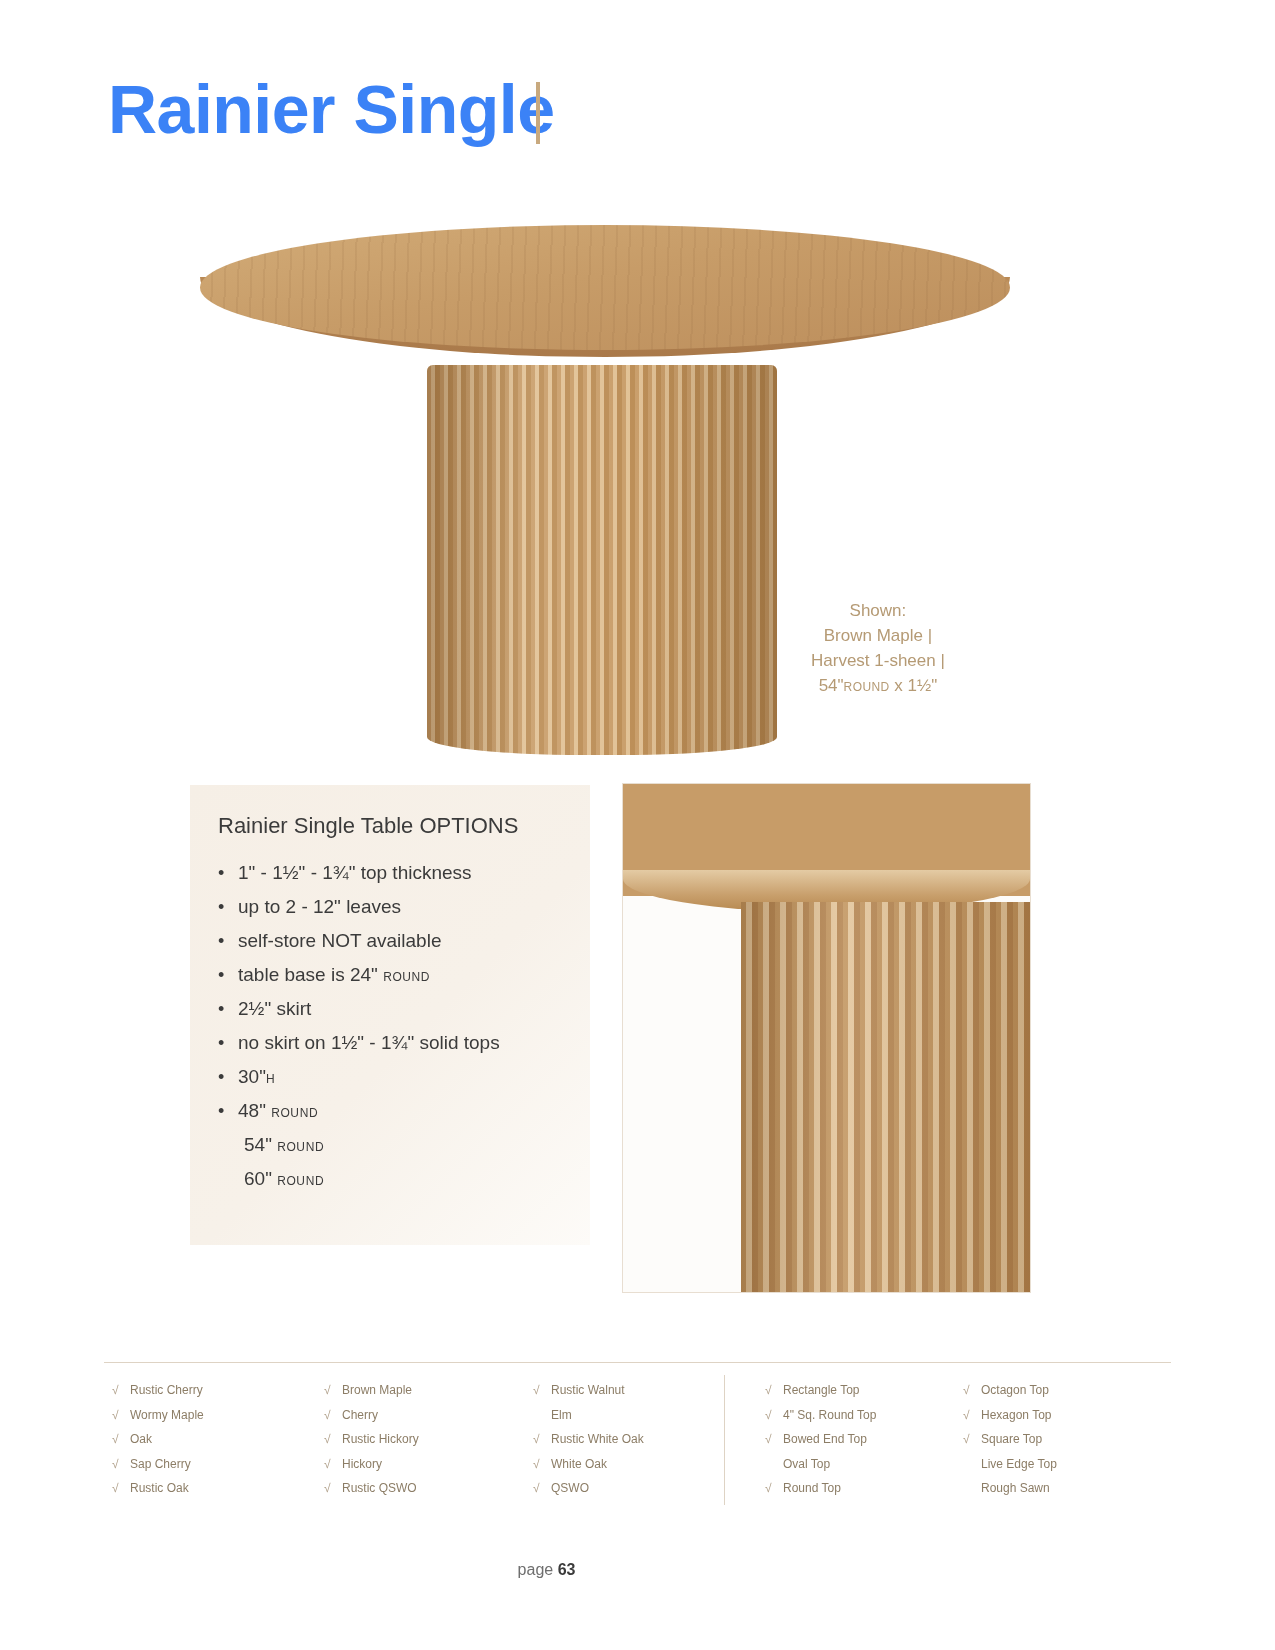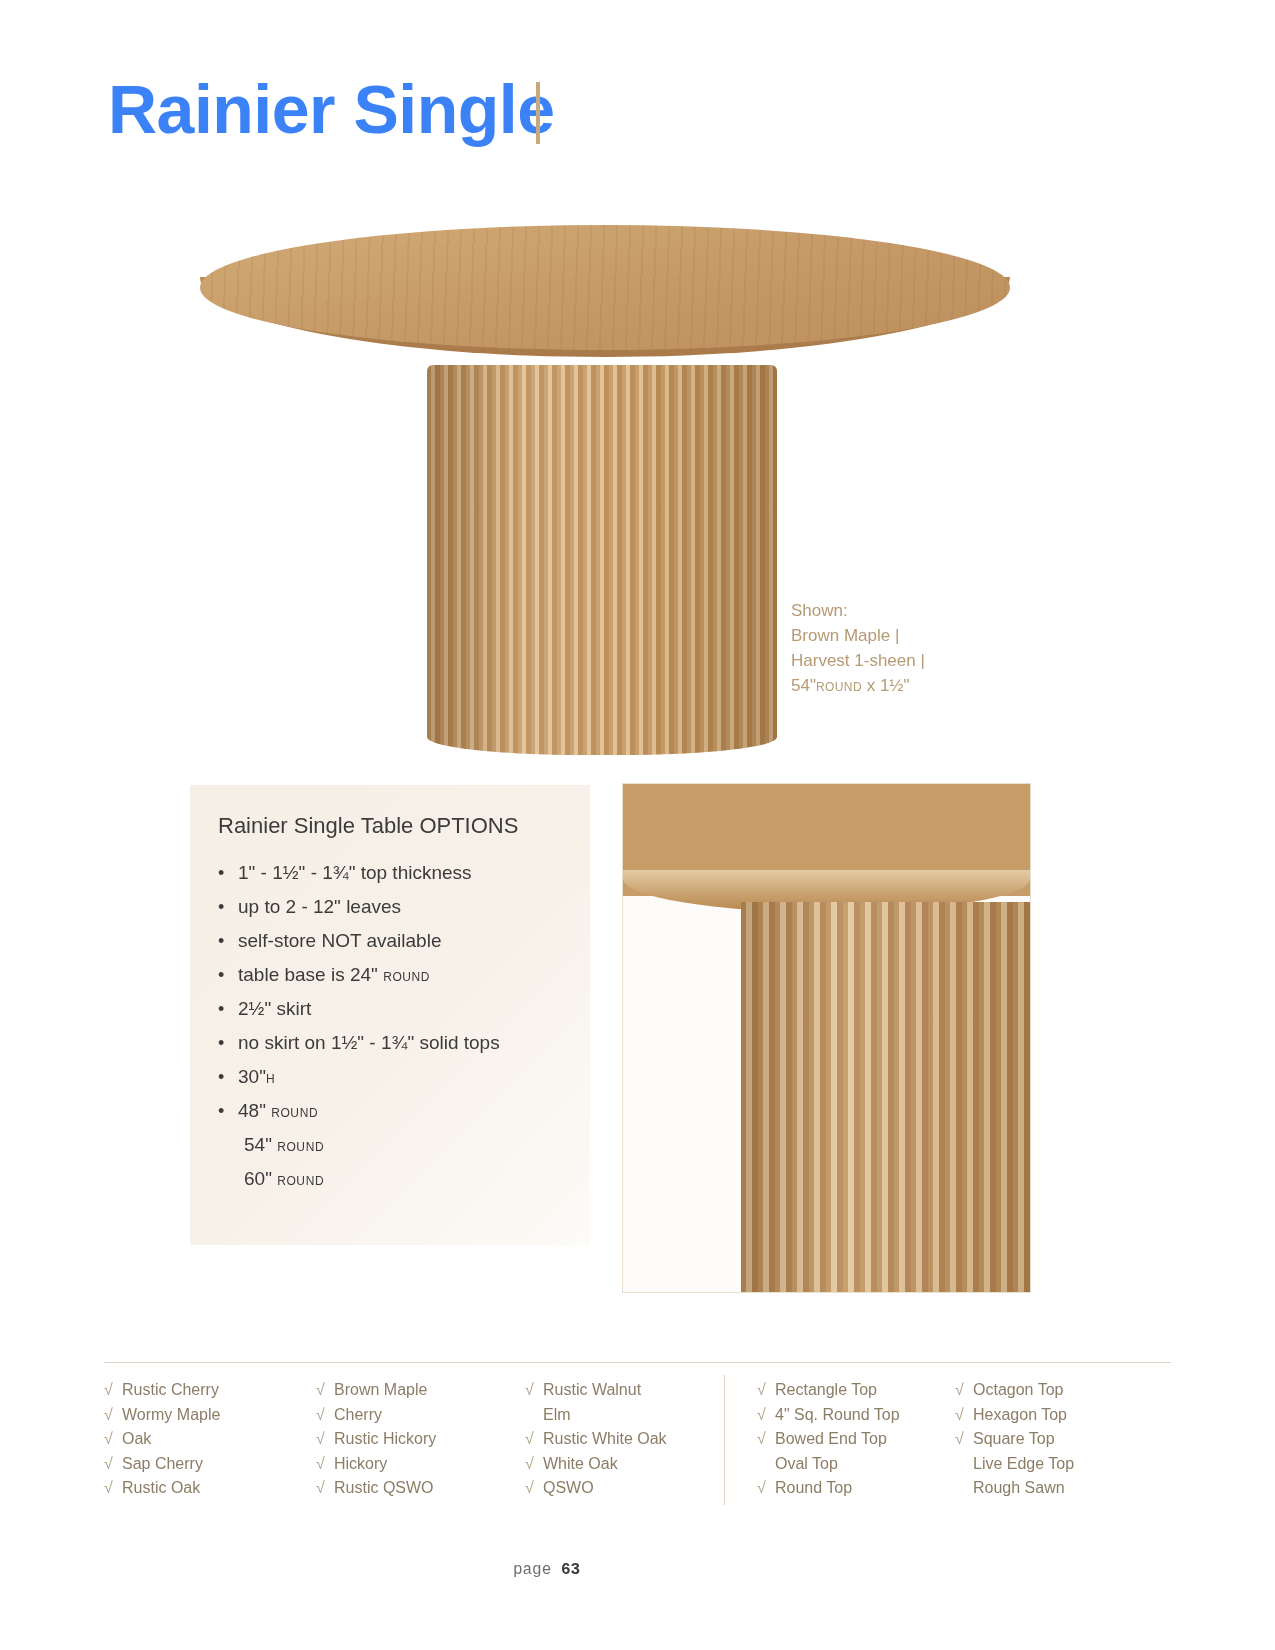--- a/index.html
+++ b/index.html
@@ -87,25 +87,26 @@
     width: 350px;
     height: 390px;
     background: linear-gradient(90deg, rgba(90,60,30,0.30) 0%, rgba(255,255,255,0.12) 28%, rgba(255,255,255,0.05) 60%, rgba(90,60,30,0.28) 100%);
     border-radius: 6px 6px 45% 45%/6px 6px 18px 18px;
     z-index: 2;
   }
 
   
   .shown {
     position: absolute;
-    left: 791px;
+    left: 811px;
     top: 598px;
     font-size: 17px;
     line-height: 25px;
     color: #b59a74;
+    text-align: center;
   }
   .shown .small {
     font-size: 12px;
     letter-spacing: 0.4px;
   }
 
   
   .options {
     position: absolute;
     left: 190px;
@@ -217,23 +218,24 @@
     position: absolute;
     left: 724px;
     top: 1375px;
     width: 1px;
     height: 130px;
     background: #ded3c4;
   }
   .foot-col {
     position: absolute;
     top: 1378px;
-    font-size: 16px;
+    font-size: 12px;
     line-height: 24.5px;
     color: #8c7d66;
+    margin-left: 8px;
   }
   .foot-col .row {
     white-space: nowrap;
   }
   .check {
     display: inline-block;
     width: 18px;
     color: #b9a versus;
     color: #b0a08a;
   }
@@ -244,21 +246,20 @@
   .col5 { left: 955px; }
 
   .page-number {
     position: absolute;
     left: 0;
     top: 1561px;
     width: 1093px;
     text-align: center;
     font-size: 16px;
     color: #6e6e6e;
-    font-family: Liberation Mono, monospace;
   }
   .page-number b { color: #3b3b3b; }
 </style>
 </head>
 <body>
 
 <div class="page-title">Rainier Single</div>
 <div class="title-rule"></div>
 
 <div class="hero">

